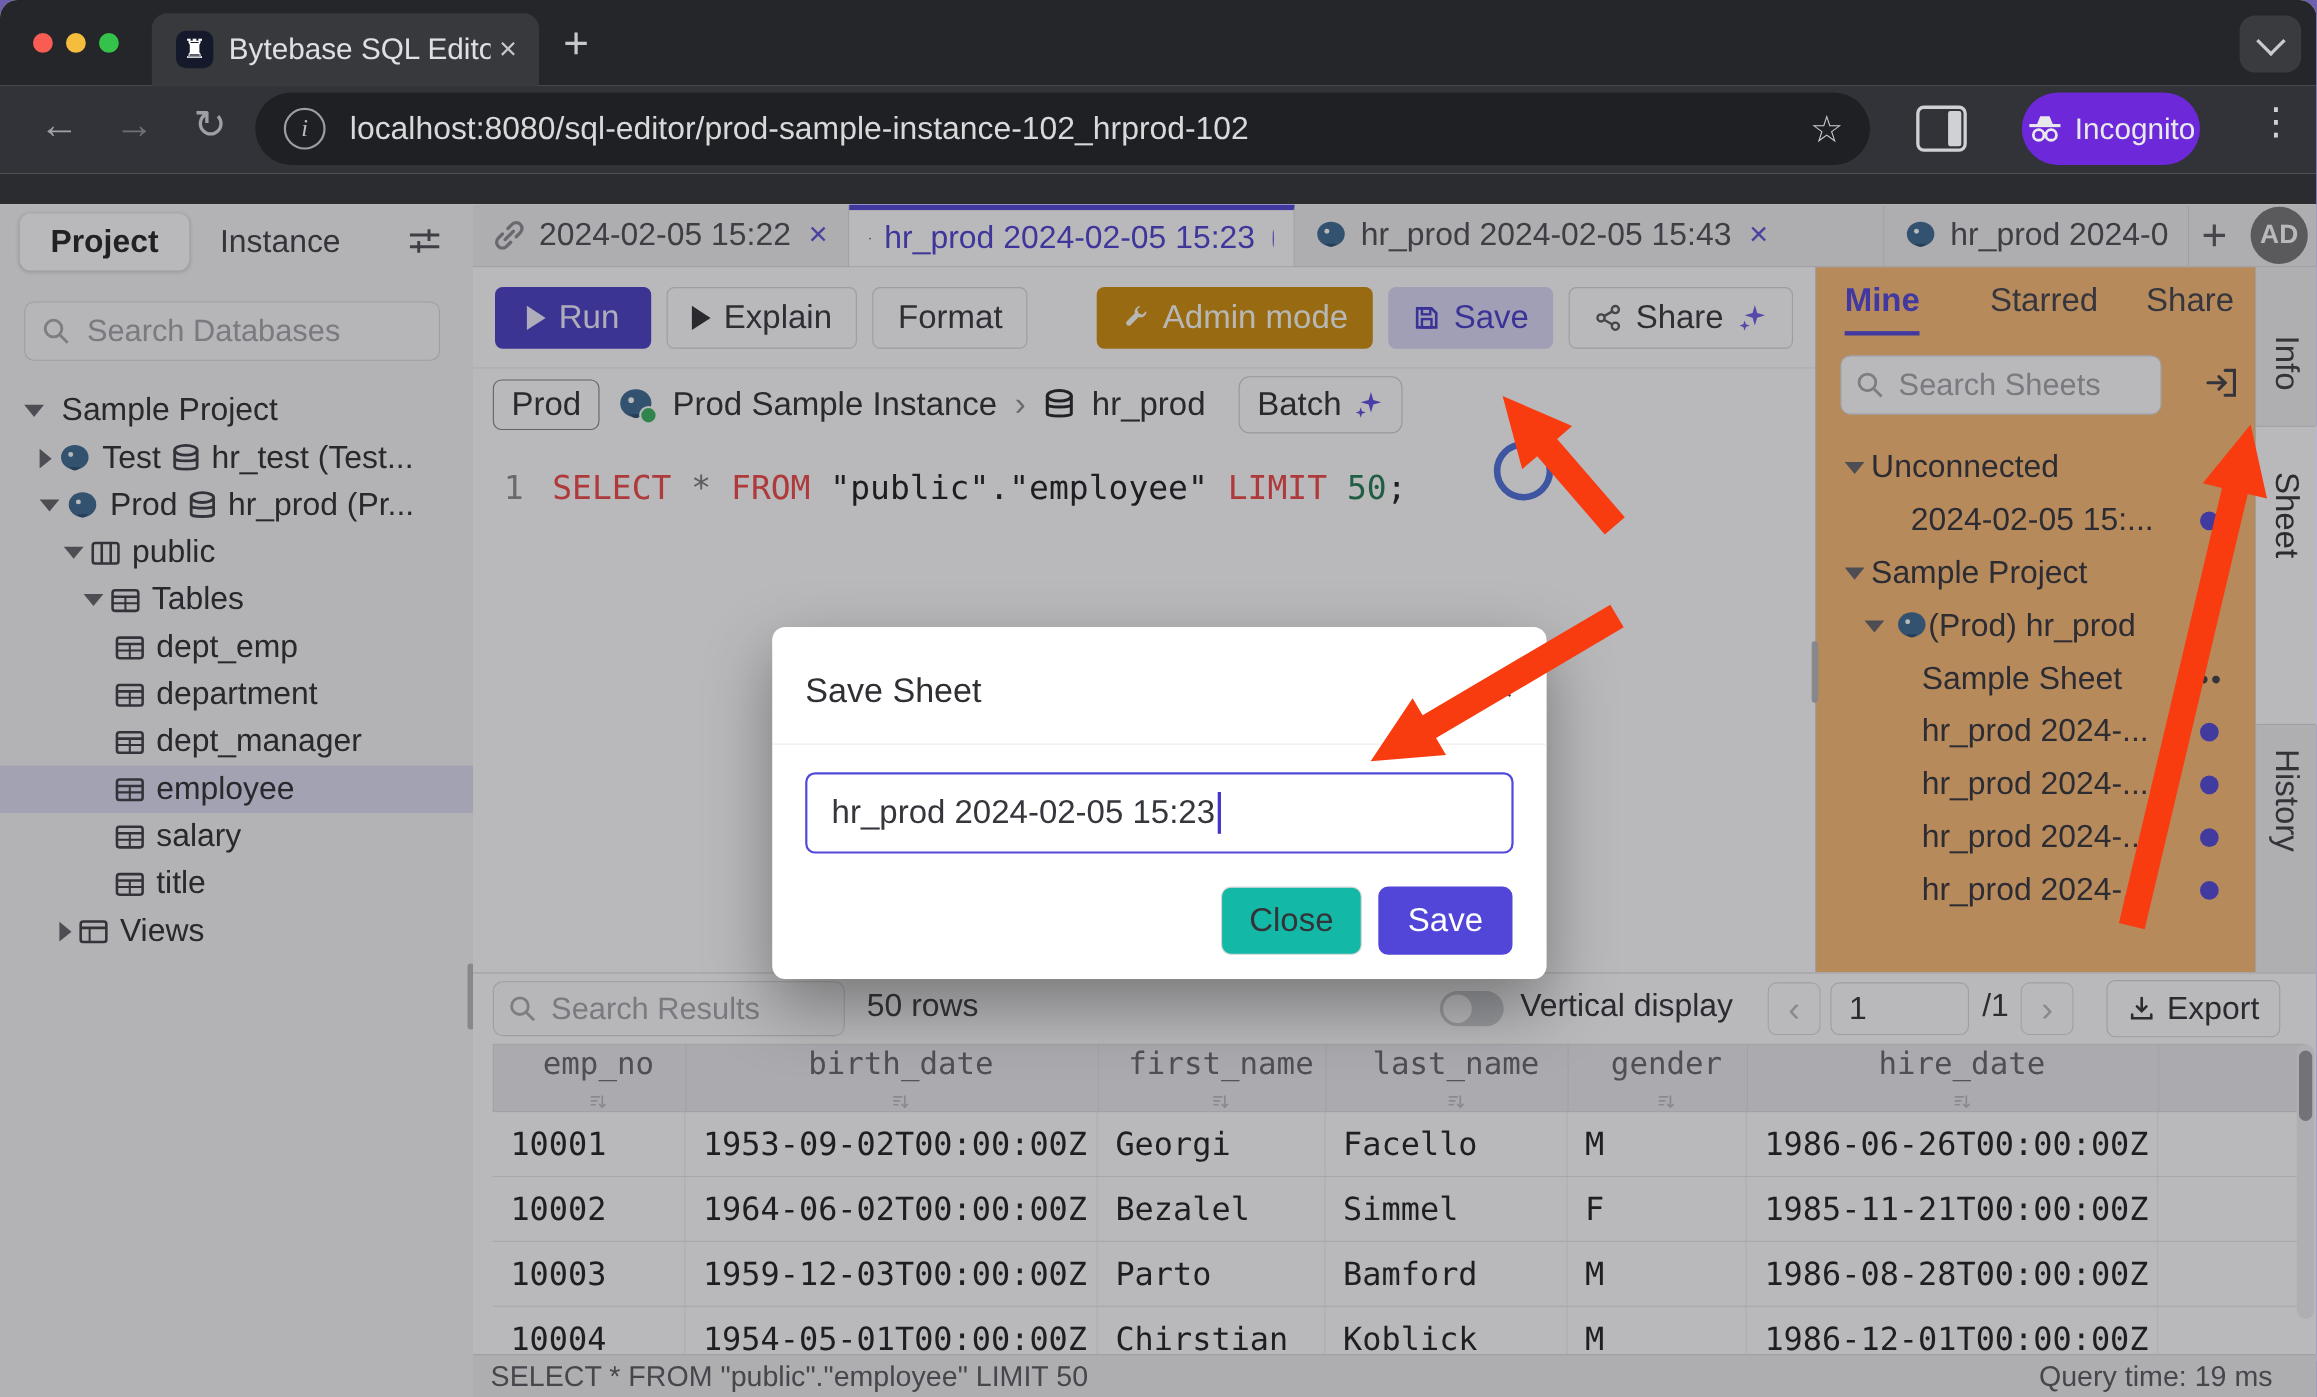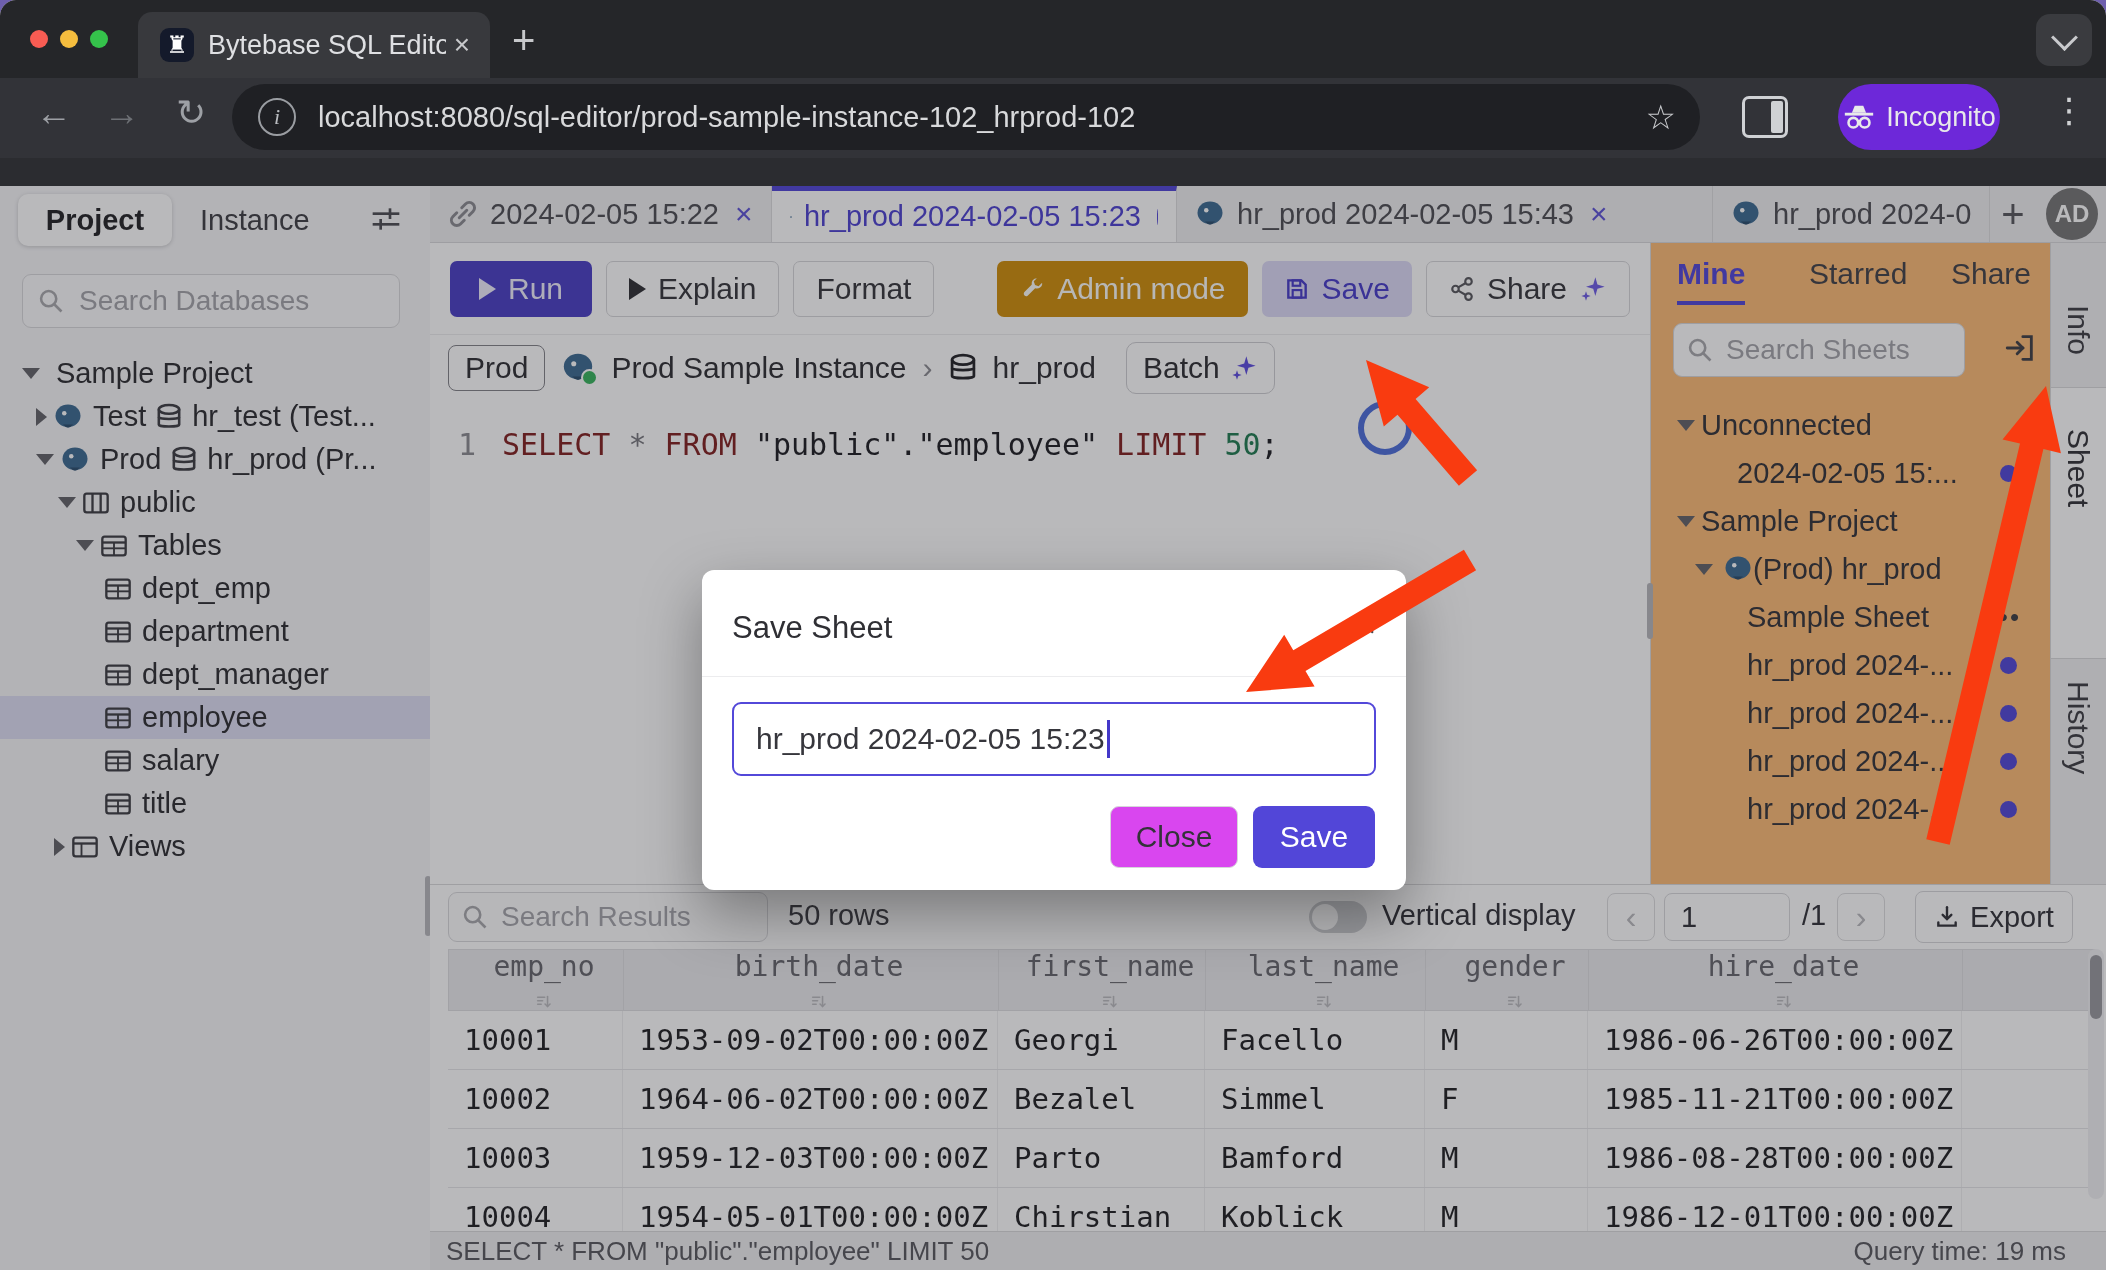--- a/index.html
+++ b/index.html
@@ -63,21 +63,21 @@
   #btn-run{background:#473cc4;color:#efedfc;width:142px;}
   #btn-admin{background:#cf8c06;color:#fdfcf8;margin-left:auto;}
   #btn-save{background:#dcd9f6;color:#4438c9;}
   .play{width:0;height:0;border-top:11px solid transparent;border-bottom:11px solid transparent;border-left:17px solid currentColor;}
   #breadcrumb{position:absolute;left:0;top:92px;right:0;height:66px;display:flex;align-items:center;padding-left:18px;gap:16px;font-size:30px;color:#2b2b30;}
   #envchip{border:1.5px solid #808086;border-radius:8px;height:44px;display:flex;align-items:center;padding:0 16px;}
   #batchchip{border:1.5px solid #cdcdd1;border-radius:10px;height:50px;display:flex;align-items:center;gap:10px;padding:0 16px;margin-left:14px;}
   #bluering{position:absolute;left:928px;top:158px;width:42px;height:42px;border:6px solid #4a6cdb;border-radius:50%;}
   #sqlrow{position:absolute;left:0;top:176px;right:0;height:50px;display:flex;align-items:center;font-family:"DejaVu Sans Mono",monospace;font-size:30px;}
   #sqlrow .ln{width:46px;text-align:right;color:#8a8a90;margin-right:26px;}
-  .kw{color:#7f1d1d;} .op{color:#77777d;} .id{color:#1a1a1f;} .num{color:#1d7a4f;}
+  .kw{color:#ef4444;} .op{color:#77777d;} .id{color:#1a1a1f;} .num{color:#1d7a4f;}
   
   #sheetpanel{position:absolute;left:1220px;top:0;width:400px;bottom:0;background:#fdba74;border-left:1px solid #d9d9db;}
   #sp-tabs{position:relative;height:66px;font-size:30px;}
   #sp-mine{position:absolute;left:26px;top:14px;color:#4f43d8;font-weight:700;padding-bottom:10px;border-bottom:4px solid #4f43d8;}
   #sp-starred{position:absolute;left:158px;top:14px;color:#3f3f45;}
   #sp-share{position:absolute;right:20px;top:14px;color:#3f3f45;}
   #sp-search{position:absolute;left:22px;top:80px;width:292px;height:54px;border:1.5px solid #d8d8db;border-radius:9px;background:#fff;display:flex;align-items:center;box-sizing:border-box;}
   #sp-search input{border:0;outline:0;background:transparent;font-size:28px;color:#3a3a40;margin-left:10px;width:216px;font-family:"Liberation Sans",sans-serif;}
   #sp-search input::placeholder{color:#a2a2a8;}
   #sp-import{position:absolute;right:14px;top:88px;}
@@ -118,21 +118,21 @@
   
   #overlay{position:absolute;left:0;top:186px;right:0;bottom:0;background:rgba(38,38,44,0.32);z-index:40;}
   #modal{position:absolute;left:702px;top:570px;width:704px;height:320px;background:#fff;border-radius:12px;box-shadow:0 24px 60px rgba(0,0,0,.35);z-index:50;}
   #m-title{position:absolute;left:30px;top:40px;font-size:31px;color:#2f2f34;}
   #m-x{position:absolute;right:30px;top:38px;font-size:32px;color:#3f3f45;}
   #m-div{position:absolute;left:0;right:0;top:106px;height:1px;background:#ececee;}
   #m-input{position:absolute;left:30px;top:132px;right:30px;height:74px;border:2.5px solid #5348d9;border-radius:9px;display:flex;align-items:center;box-sizing:border-box;font-size:30px;color:#36363c;}
   #m-input .tx{margin-left:22px;}
   #m-caret{width:3px;height:38px;background:#4438c9;margin-left:2px;animation:blink 1s steps(1) infinite;}
   @keyframes blink{50%{opacity:0;}}
-  #m-close{position:absolute;left:408px;top:236px;width:128px;height:62px;border:1.5px solid #d6d6d9;border-radius:9px;background:#d946ef;display:flex;align-items:center;justify-content:center;font-size:30px;color:#333338;box-sizing:border-box;}
+  #m-close{position:absolute;left:408px;top:236px;width:128px;height:62px;border:1.5px solid #d6d6d9;border-radius:9px;background:#14b8a6;display:flex;align-items:center;justify-content:center;font-size:30px;color:#333338;box-sizing:border-box;}
   #m-save{position:absolute;left:551px;top:236px;width:122px;height:62px;border-radius:9px;background:#5246d8;display:flex;align-items:center;justify-content:center;font-size:30px;color:#fff;}
   #arrows{position:absolute;inset:0;z-index:60;pointer-events:none;}
 </style>
 </head>
 <body>
 
 <div id="stage">
 <div id="win">
 
   <div id="tabstrip">

